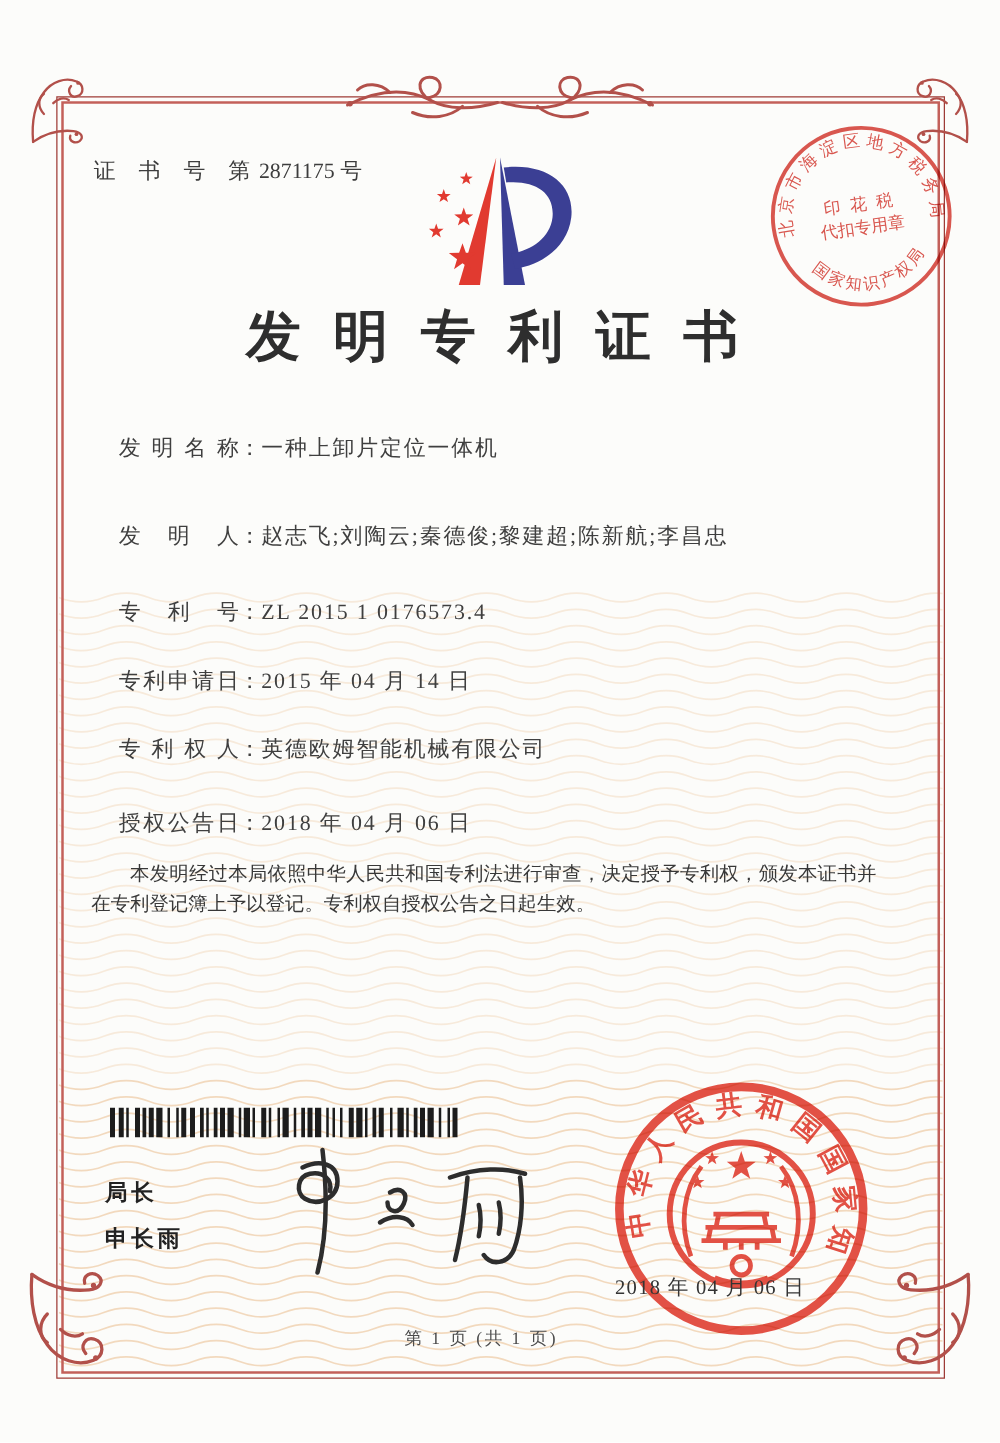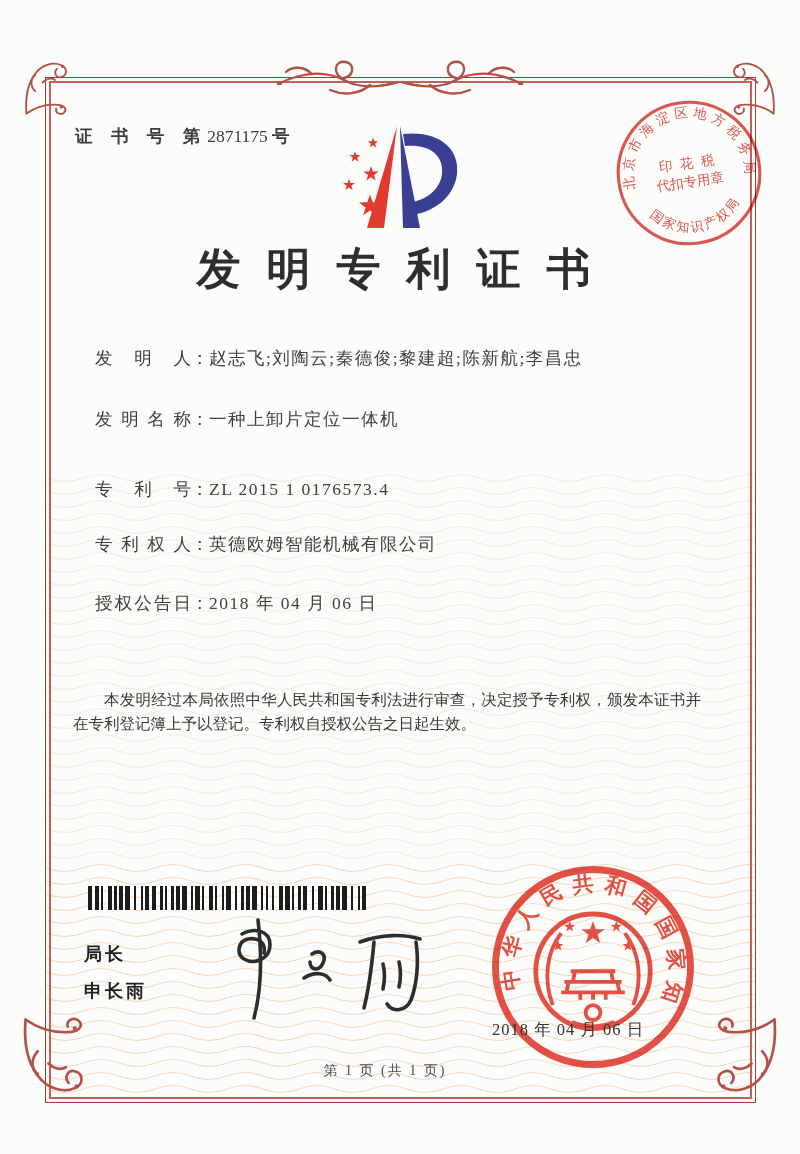--- a/index.html
+++ b/index.html
@@ -5,21 +5,21 @@
   html,body{margin:0;padding:0;background:#ffffff;}
   #page{position:relative;width:800px;height:1154px;background:#fcfcfa;overflow:hidden;
         font-family:"Liberation Serif","DejaVu Serif",serif;color:#3a3a3a;}
   
   .frame{position:absolute;left:45px;top:77px;right:44px;bottom:51px;border:1.5px solid #9e3b36;}
   .frame-inner{position:absolute;inset:3px;border:2.5px solid #c3605a;}
   
   #waves{position:absolute;left:47px;top:470px;width:707px;height:630px;pointer-events:none;}
   
   .cert-no{position:absolute;left:75px;top:124px;font-size:17.5px;color:#3d3d3d;white-space:nowrap;}
-  .cert-no .sp{letter-spacing:7px;font-weight:bold;}
+  .cert-no .sp{letter-spacing:7px;}
   .logo{position:absolute;left:330px;top:122px;width:145px;height:115px;}
   .title{position:absolute;left:0;top:240px;width:100%;text-align:center;font-size:44px;
          letter-spacing:26px;padding-left:13px;box-sizing:border-box;color:#2e2e2e;font-weight:600;}
   
   .fields{position:absolute;left:95px;top:346px;width:600px;font-size:17.5px;color:#3f3f3f;}
   .frow{white-space:nowrap;line-height:24px;}
   .frow .lab{display:inline-block;width:96px;text-align:justify;text-align-last:justify;}
   .frow .col{display:inline-block;width:18px;}
   .frow .val{letter-spacing:1.5px;}
   .mb47{margin-bottom:46px}.mb38{margin-bottom:37px}.mb32{margin-bottom:31px}.mb36{margin-bottom:35px}
@@ -154,28 +154,31 @@
       <use href="#lstar" transform="translate(19,63) scale(0.62)"></use>
       <use href="#lstar" transform="translate(41,52) scale(0.8)"></use>
       <use href="#lstar" transform="translate(25,35) scale(0.58)"></use>
       <use href="#lstar" transform="translate(43,21) scale(0.55)"></use>
     </g>
   </svg>
 
   <div class="title">发明专利证书</div>
 
   <div class="fields">
+    <div class="frow mb47">
+      <span class="lab">发明名称</span><span class="col">：</span><span class="val">一种上卸片定位一体机</span>
+    </div>
     <div class="frow mb38">
       <span class="lab">发明人</span><span class="col">：</span><span class="val">赵志飞;刘陶云;秦德俊;黎建超;陈新航;李昌忠</span>
     </div>
-    <div class="frow mb47">
-      <span class="lab">发明名称</span><span class="col">：</span><span class="val">一种上卸片定位一体机</span>
-    </div>
     <div class="frow mb32">
       <span class="lab">专利号</span><span class="col">：</span><span class="val">ZL 2015 1 0176573.4</span>
+    </div>
+    <div class="frow mb32">
+      <span class="lab">专利申请日</span><span class="col">：</span><span class="val">2015 年 04 月 14 日</span>
     </div>
     <div class="frow mb36">
       <span class="lab">专利权人</span><span class="col">：</span><span class="val">英德欧姆智能机械有限公司</span>
     </div>
     <div class="frow">
       <span class="lab">授权公告日</span><span class="col">：</span><span class="val">2018 年 04 月 06 日</span>
     </div>
   </div>
 
   <div class="bodytext">

